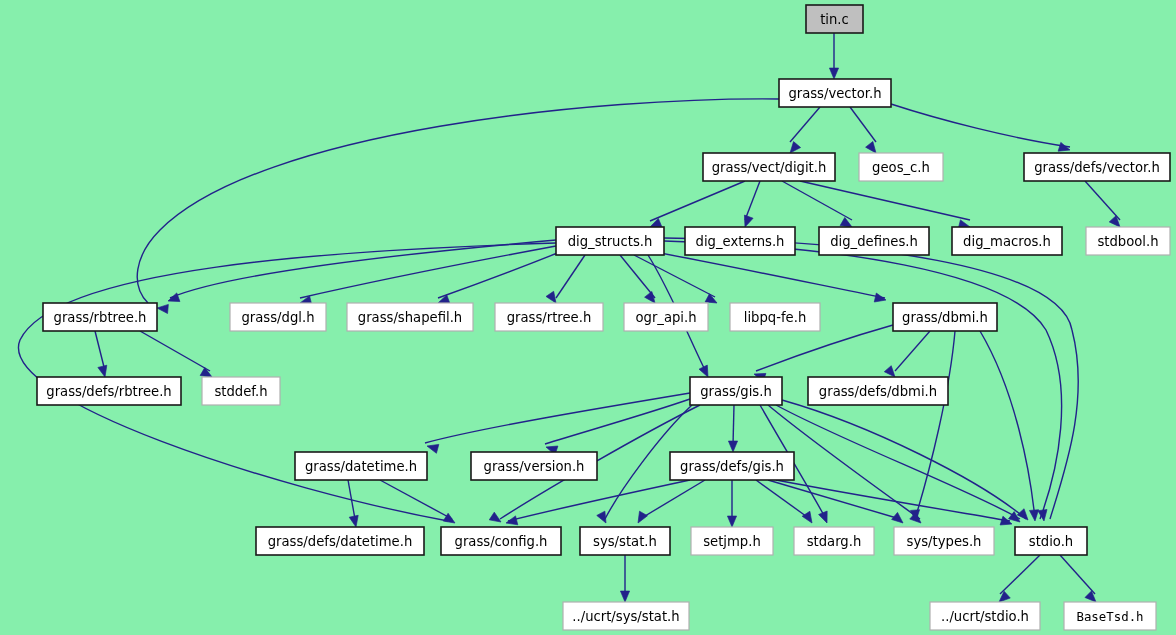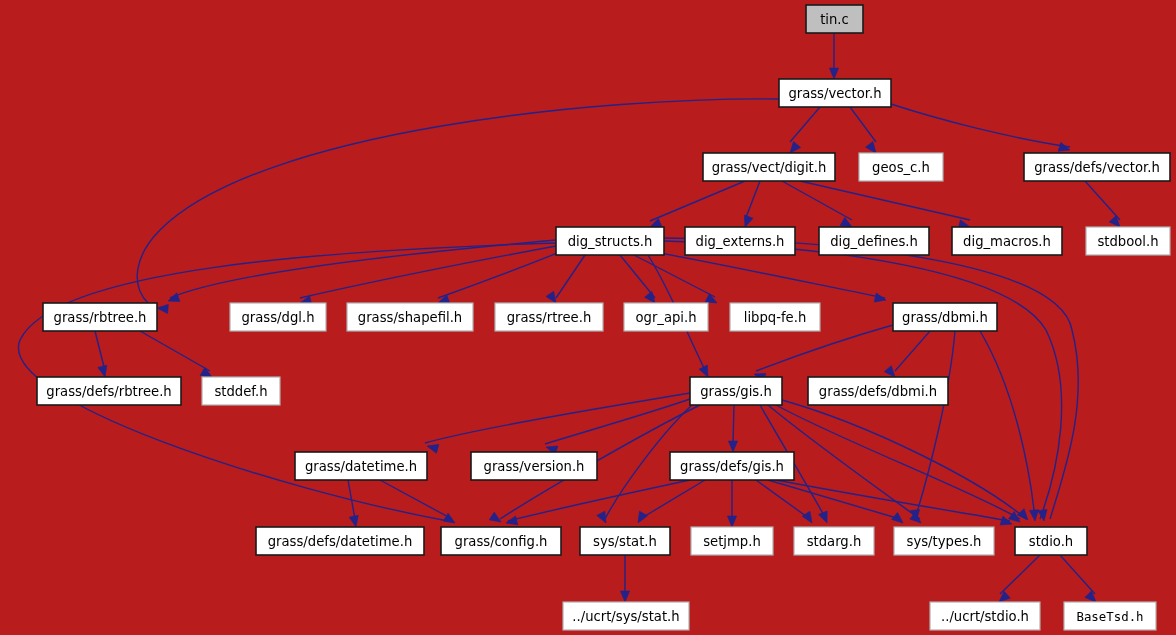--- a/index.html
+++ b/index.html
@@ -4,21 +4,21 @@
 <style>
   html, body {
     margin: 0;
     padding: 0;
     background: #ffffff;
   }
   #graph-root {
     position: relative;
     width: 1176px;
     height: 635px;
-    background: #b91c1c;
+    background: #86efac;
     font-family: "DejaVu Sans", sans-serif;
     overflow: hidden;
   }
   svg#graph-svg {
     position: absolute;
     top: 0;
     left: 0;
     width: 1176px;
     height: 635px;
   }

